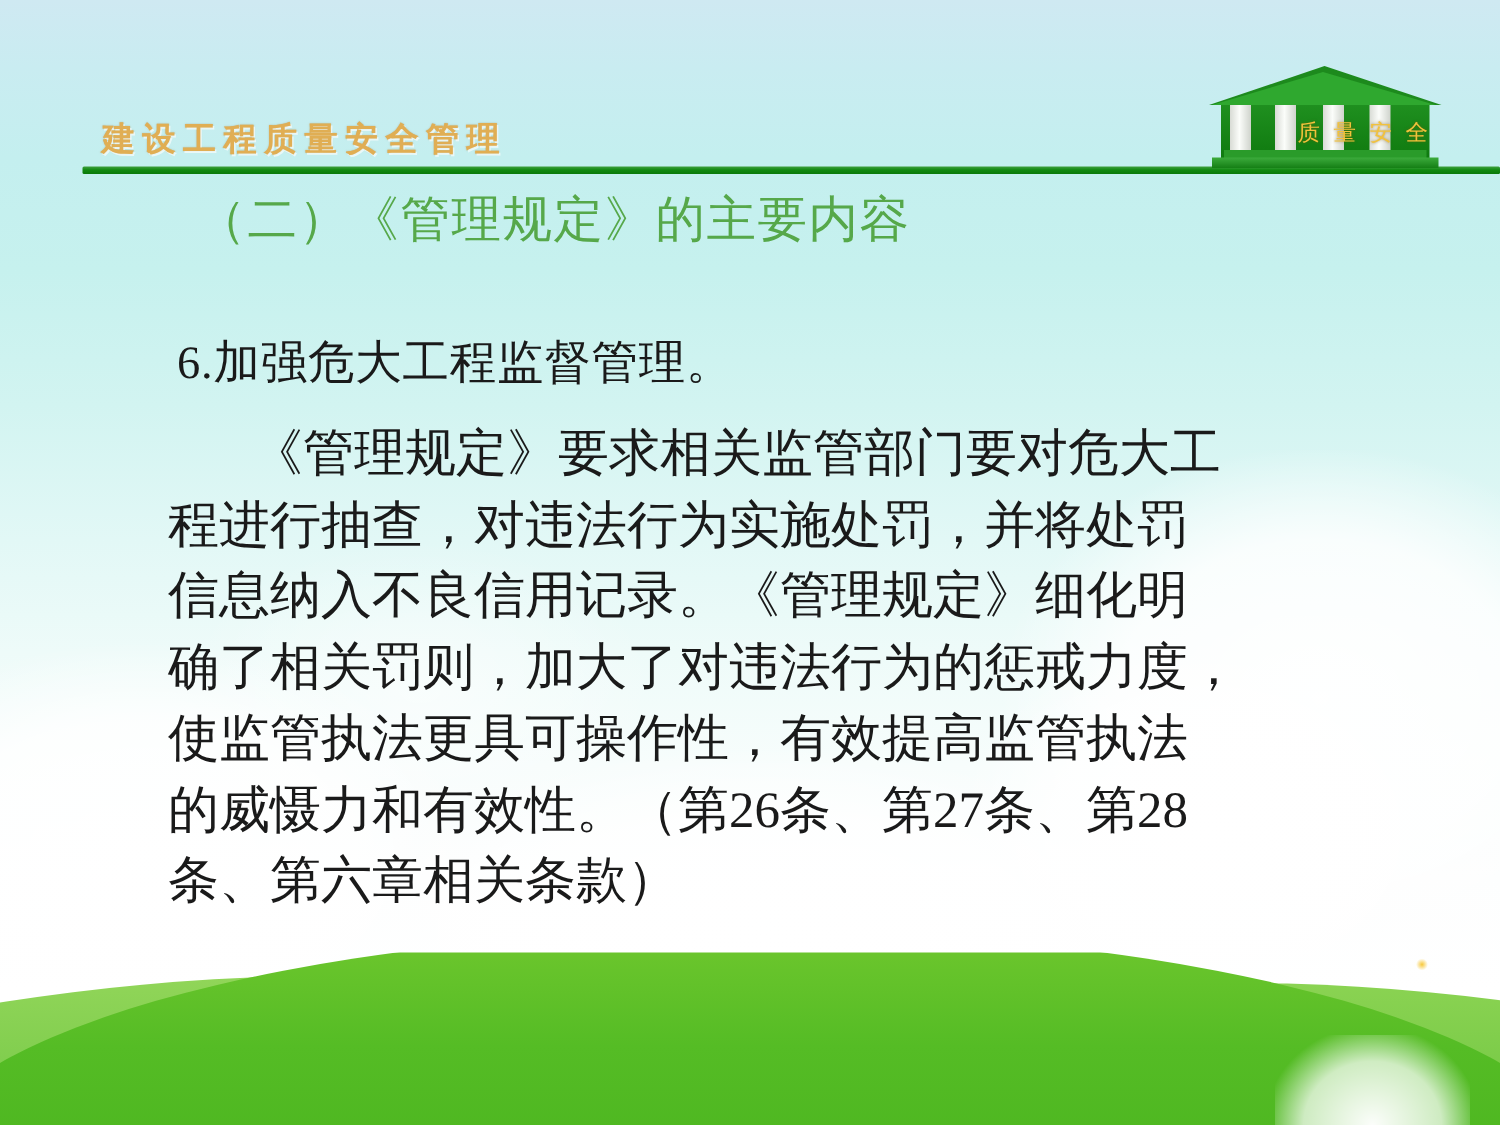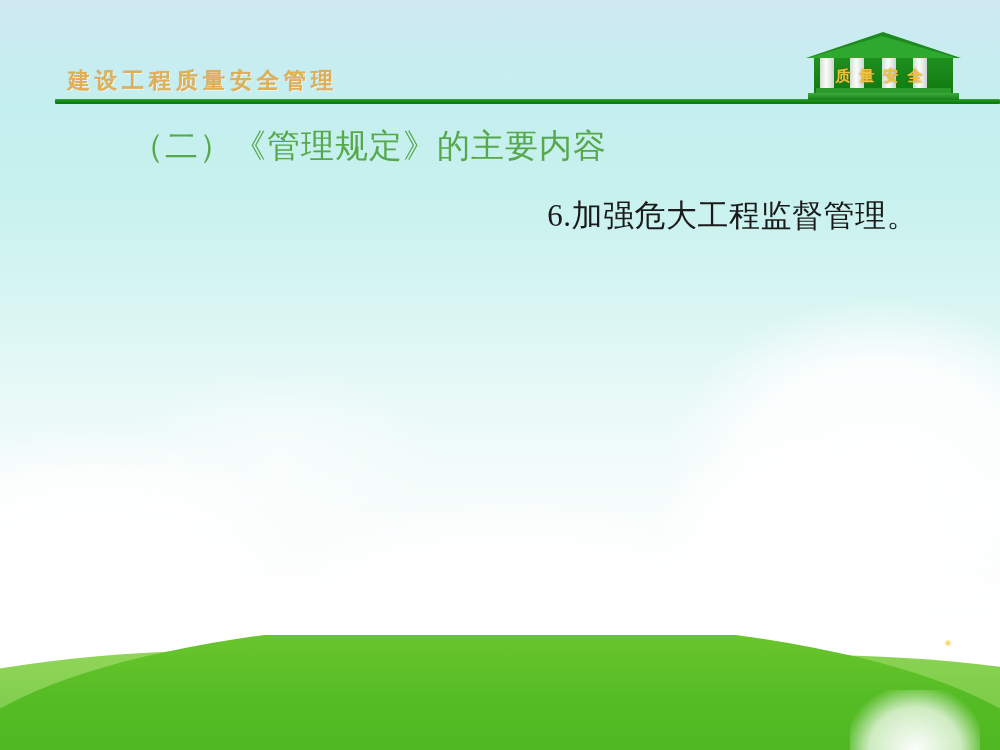--- a/index.html
+++ b/index.html
@@ -39,21 +39,21 @@
   .cloud-right   { right: -90px; top: 300px;  width: 420px; height: 330px; }
   .cloud-right2  { right: 30px;  top: 430px;  width: 330px; height: 250px; }
   .cloud-left    { left: -120px; top: 430px;  width: 430px; height: 280px; }
   .cloud-mid     { left: 230px;  top: 500px;  width: 560px; height: 240px; }
   .cloud-top     { left: 120px;  top: 360px;  width: 320px; height: 200px;
                    background: radial-gradient(ellipse at center, rgba(255,255,255,0.55) 0%, rgba(255,255,255,0.0) 70%); }
 
   
   .header-bar {
     position: absolute;
-    left: 0; top: 4px;
+    left: 0; top: 16px;
     width: 1000px; height: 104px;
   }
   .header-title {
     position: absolute;
     left: 68px;
     top: 62px;
     font-family: "Liberation Sans", "DejaVu Sans", sans-serif;
     font-size: 22px;
     font-weight: bold;
     letter-spacing: 5px;
@@ -121,24 +121,24 @@
   .logo-base2 {
     position: absolute;
     left: 10px; top: 56px;
     width: 135px; height: 6px;
     background: #2a9b2a;
   }
   .logo-text {
     position: absolute;
     left: 0; top: 35px;
     width: 155px;
-    text-align: center;
+    text-align: right;
     font-family: "Liberation Sans", "DejaVu Sans", sans-serif;
     font-size: 15px;
-    font-weight: bold;
+    font-weight: normal;
     letter-spacing: 9px;
     color: #f2c23c;
     text-shadow: 0 0 2px rgba(120,80,0,0.6);
     white-space: nowrap;
   }
 
   
   .headline {
     position: absolute;
     left: 96px;
@@ -148,23 +148,22 @@
     color: #56a84a;
     letter-spacing: 1px;
     white-space: nowrap;
     margin-left: 35px;
   }
 
   
   .body-text {
     position: absolute;
     left: 112px;
-    top: 188px;
+    top: 214px;
     width: 806px;
-    text-align: right;
   }
   .lead-line {
     font-size: 31px;
     color: #1a1a1a;
     line-height: 56px;
     letter-spacing: 0.5px;
     padding-left: 6px;
     white-space: nowrap;
   }
   .para {
@@ -254,20 +253,29 @@
       <div class="logo-base"></div>
       <div class="logo-text">质量安全</div>
     </div>
   </div>
 
   <div class="headline">（二）《管理规定》的主要内容</div>
 
   <div class="body-text">
     <div class="lead-line">6.加强危大工程监督管理。</div>
 
+    <div class="para">
+      <div class="para-line indent">《管理规定》要求相关监管部门要对危大工</div>
+      <div class="para-line">程进行抽查，对违法行为实施处罚，并将处罚</div>
+      <div class="para-line">信息纳入不良信用记录。《管理规定》细化明</div>
+      <div class="para-line">确了相关罚则，加大了对违法行为的惩戒力度，</div>
+      <div class="para-line">使监管执法更具可操作性，有效提高监管执法</div>
+      <div class="para-line">的威慑力和有效性。（第26条、第27条、第28</div>
+      <div class="para-line">条、第六章相关条款）</div>
+    </div>
   </div>
 
   <div class="grass-wrap">
     <div class="grass-2"></div>
     <div class="grass-3"></div>
     <div class="grass"></div>
     <div class="grass-cloud"></div>
     <div class="grass-spark"></div>
   </div>
 

